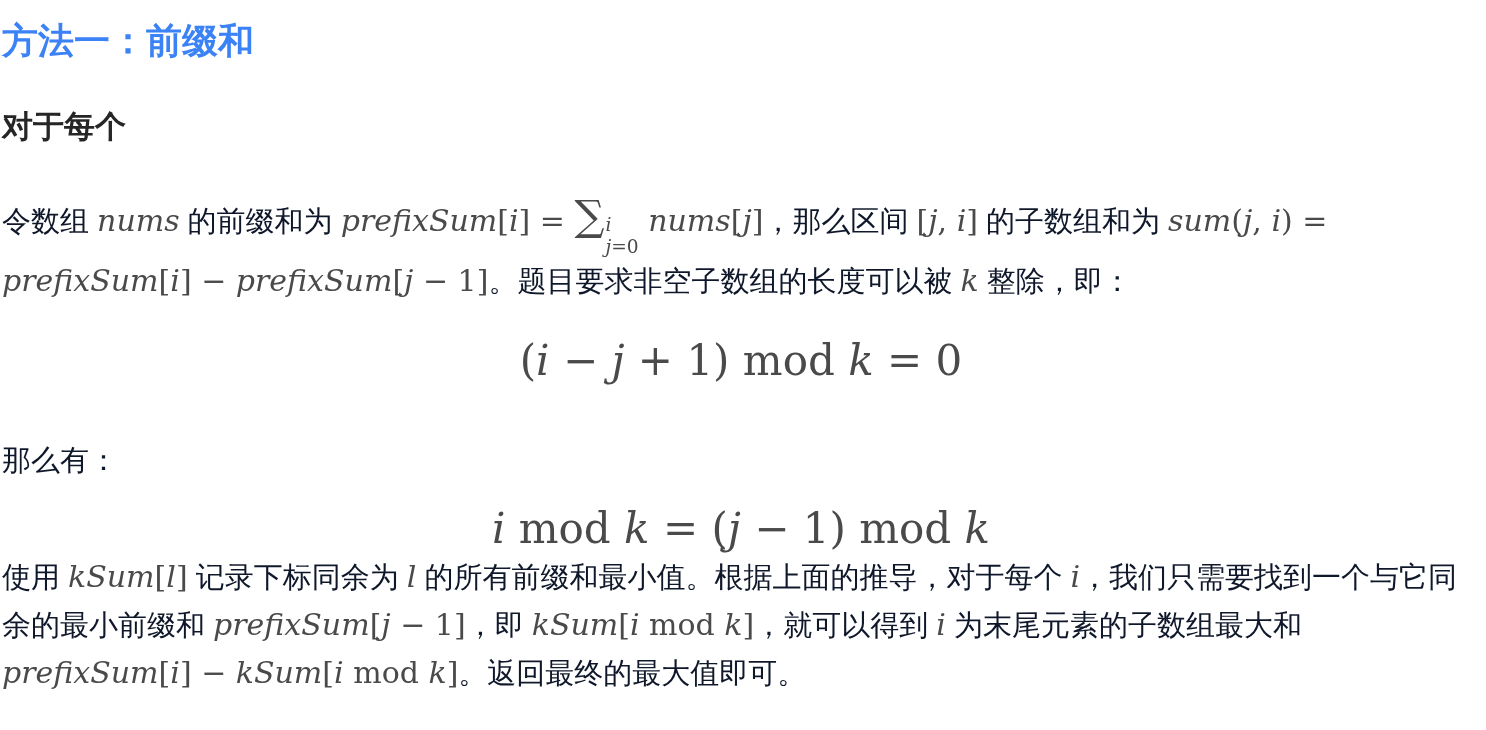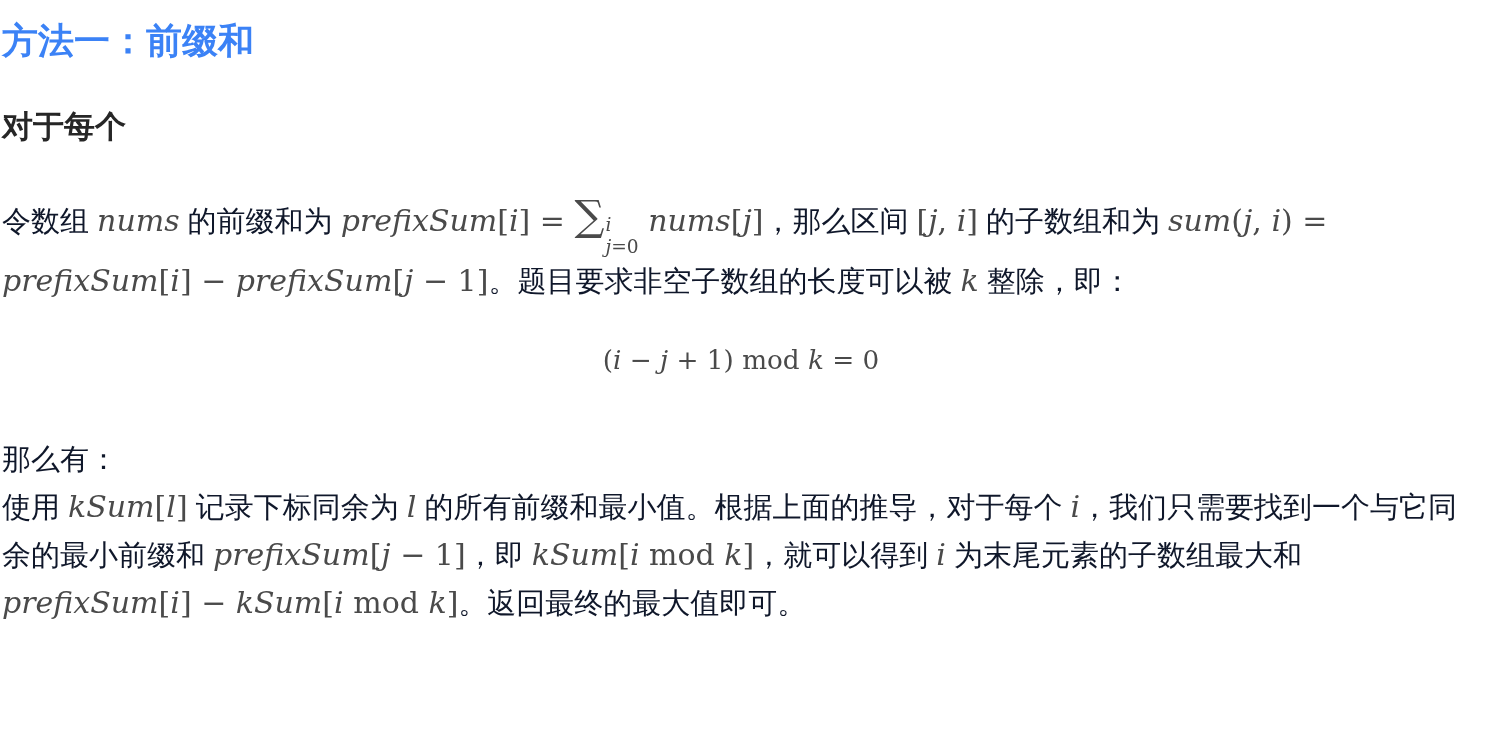--- a/index.html
+++ b/index.html
@@ -37,21 +37,21 @@
     line-height: 47px;
     color: #2b2b2b;
     word-break: normal;
   }
   .para-1 { margin-top: 42px; }
   .para-2 { margin-top: 52px; }
   .para-3 { }
   .formula {
     margin: 0;
     text-align: center;
-    font-size: 25px;
+    font-size: 40px;
     line-height: 47px;
   }
   .formula-1 { margin-top: 32px; }
   .formula-2 { margin-top: 21px; }
   .cn {
     color: #0f172a;
   }
   .math {
     font-family: "DejaVu Serif", "Liberation Serif", serif;
     color: #4a4a4a;
@@ -89,16 +89,17 @@
 
   <p class="para para-1"><span class="cn">令数组 </span><span class="math"><span class="mi">nums</span></span><span class="cn"> 的前缀和为 </span><span class="math"><span class="mi">prefixSum</span><span class="mroman">[</span><span class="mi">i</span><span class="mroman">] = </span></span><span class="math"><span class="sum-wrap"><span class="sum-sigma mroman">∑</span><span class="sum-limits">
             <span class="sum-sup"><span class="mi">i</span></span>
             <span class="sum-sub"><span class="mi">j</span><span class="mroman">=0</span></span>
           </span></span></span><span class="math"><span class="mroman"> </span><span class="mi">nums</span><span class="mroman">[</span><span class="mi">j</span><span class="mroman">]</span></span><span class="cn">，那么区间 </span><span class="math"><span class="mroman">[</span><span class="mi">j</span><span class="mroman">, </span><span class="mi">i</span><span class="mroman">]</span></span><span class="cn"> 的子数组和为 </span><span class="math"><span class="mi">sum</span><span class="mroman">(</span><span class="mi">j</span><span class="mroman">, </span><span class="mi">i</span><span class="mroman">) = </span></span><span class="math"><span class="mi">prefixSum</span><span class="mroman">[</span><span class="mi">i</span><span class="mroman">] − </span><span class="mi">prefixSum</span><span class="mroman">[</span><span class="mi">j</span><span class="mroman"> − 1]</span></span><span class="cn">。题目要求非空子数组的长度可以被 </span><span class="math"><span class="mi">k</span></span><span class="cn"> 整除，即：</span></p>
 
   <div class="formula formula-1"><span class="math"><span class="mroman">(</span><span class="mi">i</span><span class="mroman"> − </span><span class="mi">j</span><span class="mroman"> + 1) </span><span class="mroman">mod</span><span class="mroman"> </span><span class="mi">k</span><span class="mroman"> = 0</span></span></div>
 
   <p class="para para-2"><span class="cn">那么有：</span></p>
 
+  <div class="formula formula-2"><span class="math"><span class="mi">i</span><span class="mroman"> </span><span class="mroman">mod</span><span class="mroman"> </span><span class="mi">k</span><span class="mroman"> = (</span><span class="mi">j</span><span class="mroman"> − 1) </span><span class="mroman">mod</span><span class="mroman"> </span><span class="mi">k</span></span></div>
 
   <p class="para para-3"><span class="cn">使用 </span><span class="math"><span class="mi">kSum</span><span class="mroman">[</span><span class="mi">l</span><span class="mroman">]</span></span><span class="cn"> 记录下标同余为 </span><span class="math"><span class="mi">l</span></span><span class="cn"> 的所有前缀和最小值。根据上面的推导，对于每个 </span><span class="math"><span class="mi">i</span></span><span class="cn">，我们只需要找到一个与它同余的最小前缀和 </span><span class="math"><span class="mi">prefixSum</span><span class="mroman">[</span><span class="mi">j</span><span class="mroman"> − 1]</span></span><span class="cn">，即 </span><span class="math"><span class="mi">kSum</span><span class="mroman">[</span><span class="mi">i</span><span class="mroman"> </span><span class="mroman">mod</span><span class="mroman"> </span><span class="mi">k</span><span class="mroman">]</span></span><span class="cn">，就可以得到 </span><span class="math"><span class="mi">i</span></span><span class="cn"> 为末尾元素的子数组最大和 </span><span class="math"><span class="mi">prefixSum</span><span class="mroman">[</span><span class="mi">i</span><span class="mroman">] − </span><span class="mi">kSum</span><span class="mroman">[</span><span class="mi">i</span><span class="mroman"> </span><span class="mroman">mod</span><span class="mroman"> </span><span class="mi">k</span><span class="mroman">]</span></span><span class="cn">。返回最终的最大值即可。</span></p>
 
 </div>
 
 </body></html>

